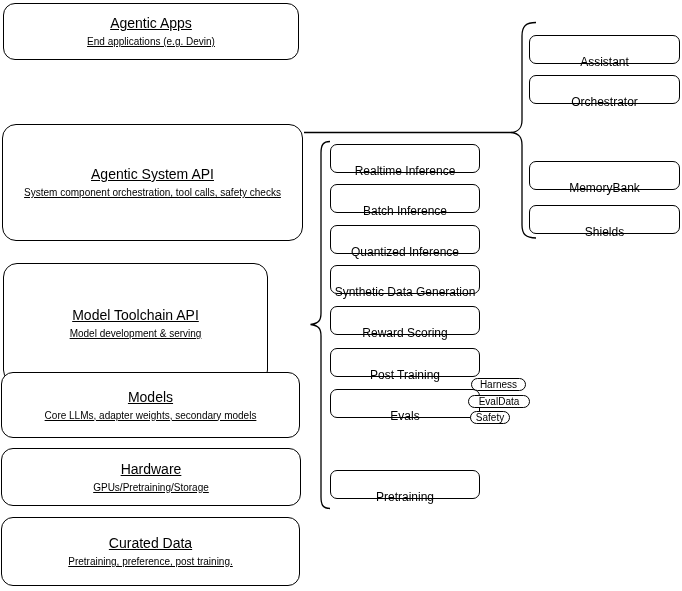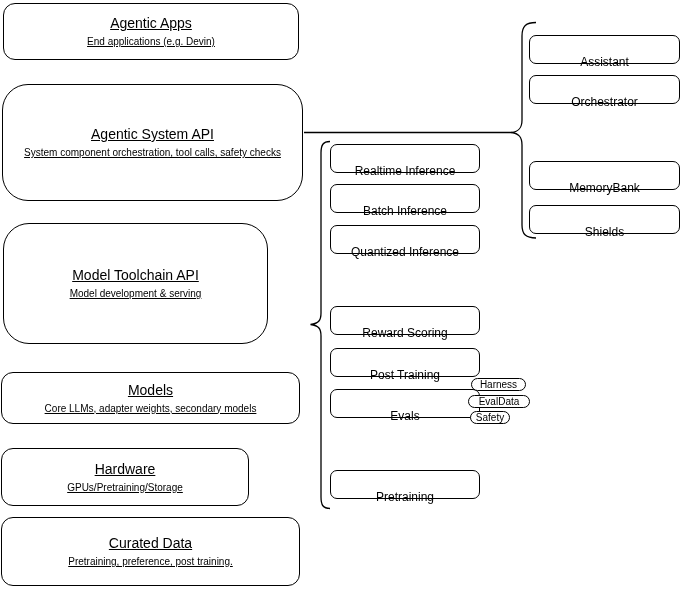--- a/index.html
+++ b/index.html
@@ -21,21 +21,21 @@
     box-sizing: border-box;
     background: #ffffff;
     border: 1.3px solid #000000;
     display: flex;
     flex-direction: column;
     align-items: center;
     justify-content: center;
     text-align: center;
   }
   .layer { border-radius: 12px; text-decoration: underline; }
-  .layer.big { border-radius: 26px; }
+  .layer.big { border-radius: 14px; margin-top: 40px; }
   .layer .title { font-size: 14px; line-height: 17px; white-space: nowrap; }
   .layer .subtitle { font-size: 10px; line-height: 12px; margin-top: 4px; white-space: nowrap; }
   .mbox, .rbox {
     border-radius: 7px;
     width: 150px;
     height: 29px;
   }
   .rbox { width: 151px; }
   .mbox .label, .rbox .label { font-size: 12px; white-space: nowrap; margin-top: 24px; }
   .pill {
@@ -63,43 +63,46 @@
   <div class="node layer big" style="left:2px; top:84px; width:301px; height:117px">
     <div class="title">Agentic System API</div>
     <div class="subtitle">System component orchestration, tool calls, safety checks</div>
   </div>
 
   <div class="node layer big" style="left:3px; top:223px; width:265px; height:121px">
     <div class="title">Model Toolchain API</div>
     <div class="subtitle">Model development &amp; serving</div>
   </div>
 
-  <div class="node layer" style="left:1px; top:372px; width:299px; height:52px">
+  <div class="node layer" style="left:1px; top:372px; width:299px; height:66px">
     <div class="title">Models</div>
     <div class="subtitle">Core LLMs, adapter weights, secondary models</div>
   </div>
 
-  <div class="node layer" style="left:1px; top:448px; width:248px; height:58px">
+  <div class="node layer" style="left:1px; top:448px; width:300px; height:58px">
     <div class="title">Hardware</div>
     <div class="subtitle">GPUs/Pretraining/Storage</div>
   </div>
 
   <div class="node layer" style="left:1px; top:517px; width:299px; height:69px">
     <div class="title">Curated Data</div>
     <div class="subtitle">Pretraining, preference, post training.</div>
   </div>
 
   <div class="node mbox" style="left:330px; top:144px">
     <span class="label">Realtime Inference</span>
   </div>
   <div class="node mbox" style="left:330px; top:184px">
     <span class="label">Batch Inference</span>
   </div>
   <div class="node mbox" style="left:330px; top:225px">
     <span class="label">Quantized Inference</span>
+  </div>
+  <div class="node mbox" style="left:330px; top:265px">
+    <span class="label">Synthetic Data Generation</span>
   </div>
   <div class="node mbox" style="left:330px; top:306px">
     <span class="label">Reward Scoring</span>
   </div>
   <div class="node mbox" style="left:330px; top:348px">
     <span class="label">Post Training</span>
   </div>
   <div class="node mbox" style="left:330px; top:389px">
     <span class="label">Evals</span>
   </div>

